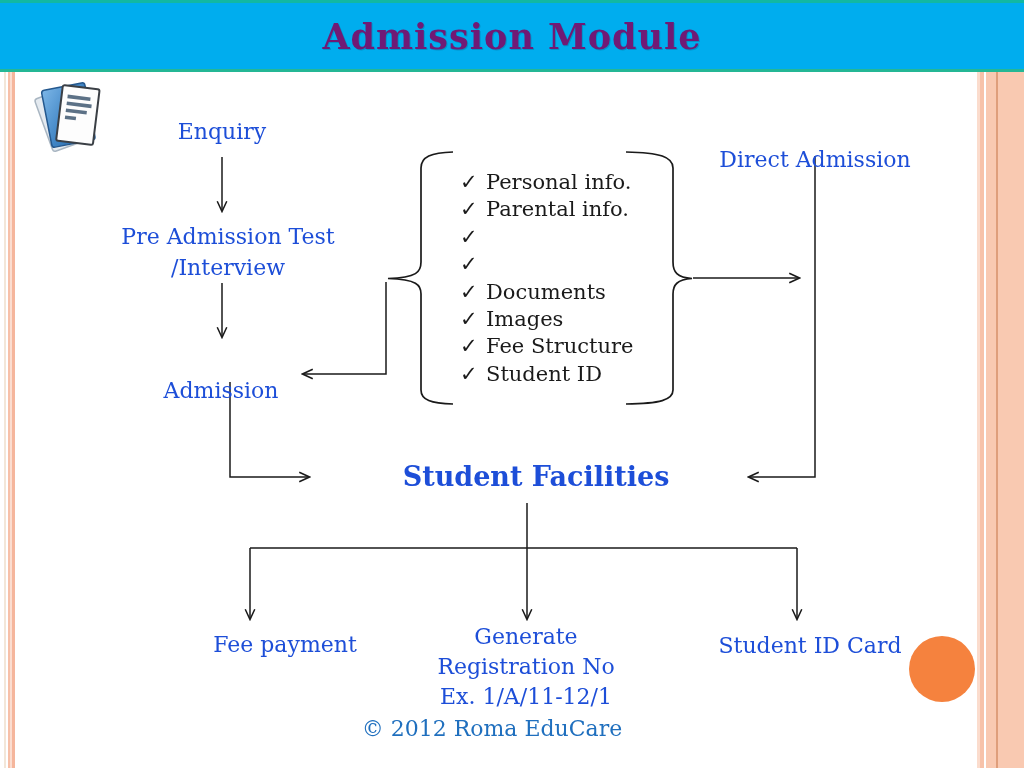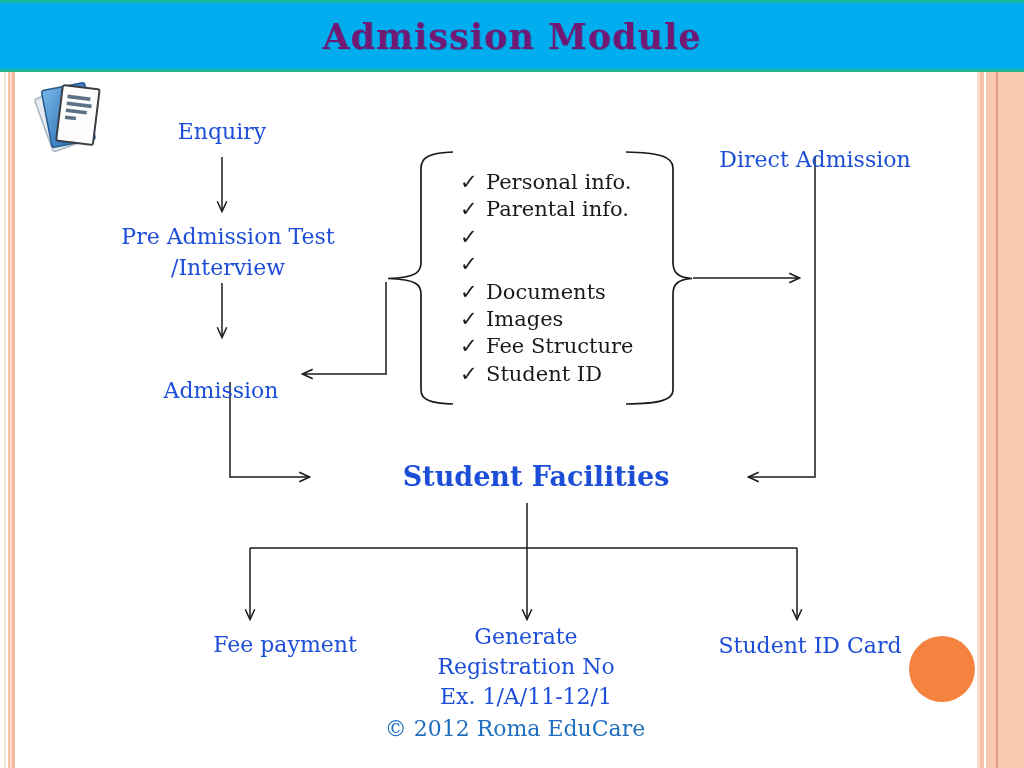--- a/index.html
+++ b/index.html
@@ -180,15 +180,15 @@
   <div class="lbl ctr" style="left:246px;top:632px;margin-left:39px;">Fee payment</div>
 
   <div class="lbl ctr node-generate" style="left:526px;top:622px;">
     <div>Generate</div>
     <div>Registration No</div>
     <div>Ex. 1/A/11-12/1</div>
   </div>
 
   <div class="lbl ctr" style="left:810px;top:633px;">Student ID Card</div>
 
-  <div class="lbl ctr copyright" style="left:515px;top:716px;">© 2012 Roma EduCare</div>
+  <div class="lbl ctr copyright" style="left:492px;top:716px;">© 2012 Roma EduCare</div>
 
 </div>
 
 </body></html>

